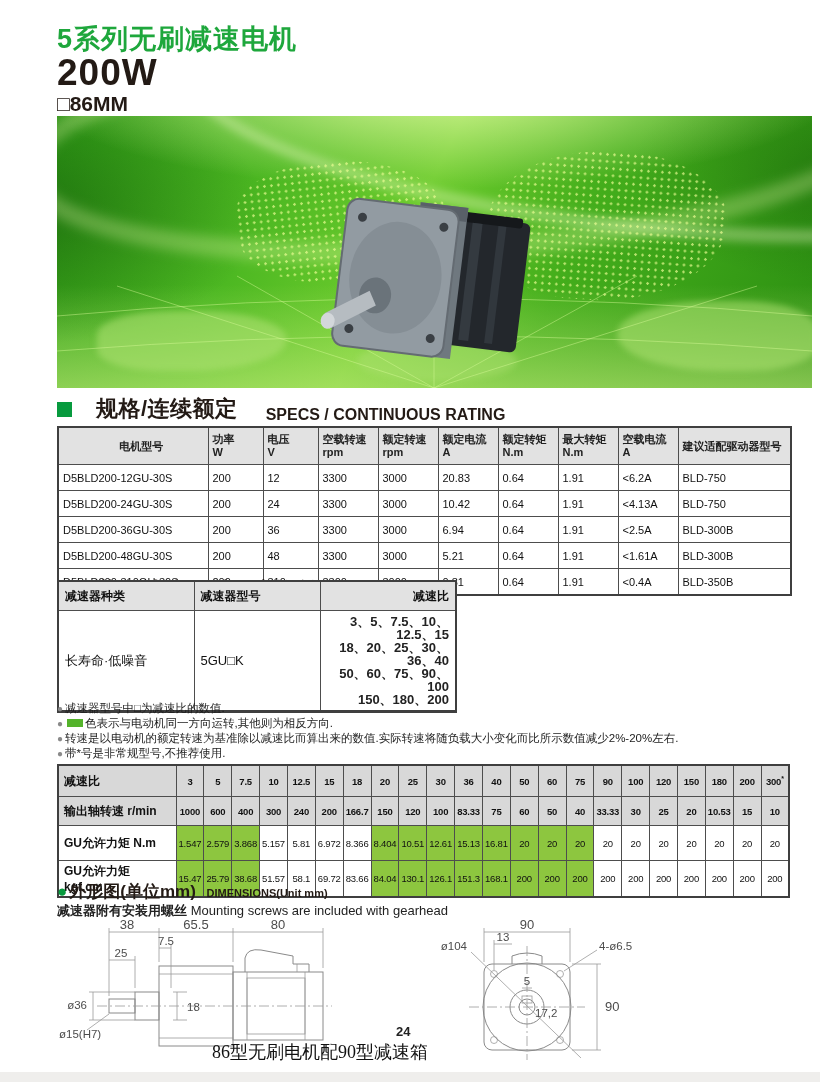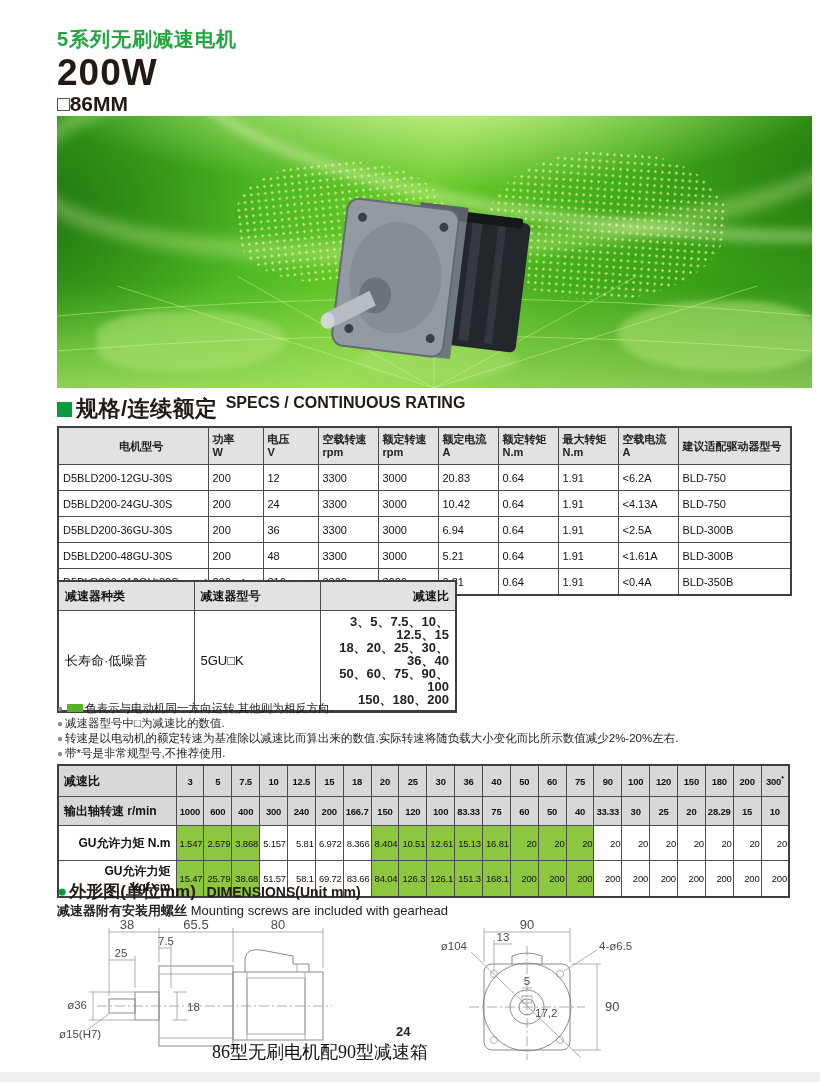--- a/index.html
+++ b/index.html
@@ -1,21 +1,21 @@
 <!DOCTYPE html>
 <html><head>
 <meta charset="utf-8">
 <style>
   html,body{margin:0;padding:0;background:#fff;}
   .page{position:relative;width:820px;height:1082px;background:#fff;overflow:hidden;
         font-family:"Liberation Sans","DejaVu Sans",sans-serif;color:#111;}
 
   
   .hdr{position:absolute;left:57px;top:24px;}
-  .hdr-series{font-size:20px;font-weight:bold;color:#1ea73c;letter-spacing:1px;line-height:30px;}
+  .hdr-series{font-size:27px;font-weight:bold;color:#1ea73c;letter-spacing:1px;line-height:30px;}
   .hdr-power{font-size:37px;font-weight:bold;color:#231a15;line-height:38px;letter-spacing:1px;}
   .hdr-frame{font-size:21px;font-weight:bold;color:#231a15;line-height:24px;}
 
   
   .banner{position:absolute;left:57px;top:116px;width:755px;height:272px;overflow:hidden;
     background:
       radial-gradient(90% 65% at 50% -12%, rgba(235,255,170,.85), rgba(235,255,170,0) 60%),
       radial-gradient(45% 70% at -4% 35%, rgba(10,70,5,.45), rgba(10,70,5,0) 70%),
       radial-gradient(40% 60% at 104% 20%, rgba(15,80,5,.40), rgba(15,80,5,0) 70%),
       linear-gradient(to top, rgba(205,240,130,.55), rgba(205,240,130,0) 38%),
@@ -30,21 +30,21 @@
   .dots.d2{left:430px;top:35px;width:240px;height:150px;border-radius:55% 45% 60% 40%;transform:rotate(4deg);}
   .dots.d3{left:300px;top:150px;width:140px;height:80px;border-radius:50%;opacity:.5;}
   .blob{position:absolute;background:rgba(175,225,115,.55);filter:blur(3px);}
   .blob.b1{left:40px;top:195px;width:190px;height:60px;border-radius:45% 55% 60% 40%;}
   .blob.b2{left:560px;top:185px;width:200px;height:70px;border-radius:55% 45% 40% 60%;}
   .blob.b3{left:300px;top:225px;width:160px;height:40px;border-radius:50%;opacity:.8;}
   .fan{position:absolute;left:0;top:0;}
   .motor-svg{position:absolute;left:258px;top:62px;}
 
   
-  .sec-title{position:absolute;left:57px;display:flex;align-items:flex-start;}
+  .sec-title{position:absolute;left:57px;display:flex;align-items:flex-end;gap:20px;}
   .sq{display:inline-block;width:15px;height:15px;background:#079a3e;margin-right:4px;align-self:center;}
   .sec-zh{font-size:22px;font-weight:bold;color:#231a15;letter-spacing:.5px;}
   .sec-en{font-size:16px;font-weight:bold;color:#231a15;margin-left:8px;}
   .sec-en-sub{position:absolute;left:85px;font-size:15px;font-weight:bold;color:#231a15;}
 
   
   table{border-collapse:collapse;table-layout:fixed;}
   .spec-table{position:absolute;left:57px;top:426px;width:733px;border:2px solid #3f3f3f;}
   .spec-table th,.spec-table td{border:1px solid #4d4d4d;font-weight:normal;}
   .spec-table th{background:#e2e2e2;text-align:left;padding:2px 4px;height:32px;vertical-align:middle;}
@@ -65,30 +65,30 @@
   .note{font-size:11.5px;line-height:15px;color:#1c1c1c;white-space:nowrap;}
   .note .bullet{color:#8a8a8a;font-size:10px;margin-right:2px;}
   .note .swatch{display:inline-block;width:16px;height:8px;background:#54b32b;margin:0 2px;}
 
   
   .ratio-table{position:absolute;left:57px;top:764px;width:733px;border:2px solid #3f3f3f;}
   .ratio-table td{border:1px solid #4d4d4d;text-align:center;font-size:9.5px;letter-spacing:-0.2px;
       padding:0 1px;color:#111;}
   .ratio-table td.rowhead{text-align:left;font-size:12px;font-weight:bold;padding:2px 5px;letter-spacing:0;}
   .ratio-table tr.gray td{background:#d8d8d8;font-weight:bold;}
-  .ratio-table tr.torque td{height:30px;text-align:right;}
+  .ratio-table tr.torque td{height:30px;}
   .ratio-table tr.r1 td{height:26px;}
   .ratio-table tr.r2 td{height:24px;}
   .ratio-table td.hl{background:#8dc63f;}
   .ratio-table sup{font-size:7px;}
 
   
   .dim-title{position:absolute;left:57px;top:880px;font-size:17px;font-weight:bold;color:#231a15;}
   .dim-title .dot{color:#079a3e;margin-right:2px;}
-  .dim-title .en{font-size:14px;margin-left:6px;}
+  .dim-title .en{font-size:11px;margin-left:6px;}
   .dim-sub{position:absolute;left:57px;top:902px;font-size:13px;color:#222;}
   .dim-sub .zh{font-weight:bold;}
   .drawings{position:absolute;left:57px;top:918px;}
   .draw-line{stroke:#8a8a8a;stroke-width:1;fill:none;}
   .draw-thin{stroke:#9a9a9a;stroke-width:.8;fill:none;}
   .dim-text{fill:#4c4c4c;font-size:13px;font-family:"Liberation Sans","DejaVu Sans",sans-serif;}
   .dim-text.sm{font-size:11.5px;}
   .page-num{position:absolute;left:396px;top:1024px;font-size:13px;font-weight:bold;color:#222;}
   .caption{position:absolute;left:140px;top:1040px;width:360px;text-align:center;
       font-family:"Liberation Serif","DejaVu Serif",serif;font-size:18px;color:#111;}
@@ -297,22 +297,22 @@
           <div>3、5、7.5、10、12.5、15</div>
           <div>18、20、25、30、36、40</div>
           <div>50、60、75、90、100</div>
           <div>150、180、200</div>
         </td>
       </tr>
     </tbody>
   </table>
 
   <div class="notes" id="notes">
+      <div class="note"><span class="bullet">●</span><span>减速器型号中□为减速比的数值.</span></div>
       <div class="note"><span class="bullet">●</span><span class="swatch"></span><span>色表示与电动机同一方向运转,其他则为相反方向.</span></div>
-      <div class="note"><span class="bullet">●</span><span>减速器型号中□为减速比的数值.</span></div>
       <div class="note"><span class="bullet">●</span><span>转速是以电动机的额定转速为基准除以减速比而算出来的数值.实际转速将随负载大小变化而比所示数值减少2%-20%左右.</span></div>
       <div class="note"><span class="bullet">●</span><span>带*号是非常规型号,不推荐使用.</span></div>
     </div>
 
   <table class="ratio-table">
     <colgroup id="ratio-cols">
         <col style="width: 118px;">
         <col>
         <col>
         <col>
@@ -376,21 +376,21 @@
           <td>100</td>
           <td>83.33</td>
           <td>75</td>
           <td>60</td>
           <td>50</td>
           <td>40</td>
           <td>33.33</td>
           <td>30</td>
           <td>25</td>
           <td>20</td>
-          <td>28.29</td>
+          <td>10.53</td>
           <td>15</td>
           <td>10</td>
         </tr>
         <tr class="torque">
           <td class="rowhead">GU允许力矩 N.m</td>
           <td class="hl">1.547</td>
           <td class="hl">2.579</td>
           <td class="hl">3.868</td>
           <td>5.157</td>
           <td>5.81</td>
@@ -415,21 +415,21 @@
         <tr class="torque">
           <td class="rowhead">GU允许力矩 kgf.cm</td>
           <td class="hl">15.47</td>
           <td class="hl">25.79</td>
           <td class="hl">38.68</td>
           <td>51.57</td>
           <td>58.1</td>
           <td>69.72</td>
           <td>83.66</td>
           <td class="hl">84.04</td>
-          <td class="hl">126.3</td>
+          <td class="hl">130.1</td>
           <td class="hl">126.1</td>
           <td class="hl">151.3</td>
           <td class="hl">168.1</td>
           <td class="hl">200</td>
           <td class="hl">200</td>
           <td class="hl">200</td>
           <td>200</td>
           <td>200</td>
           <td>200</td>
           <td>200</td>

